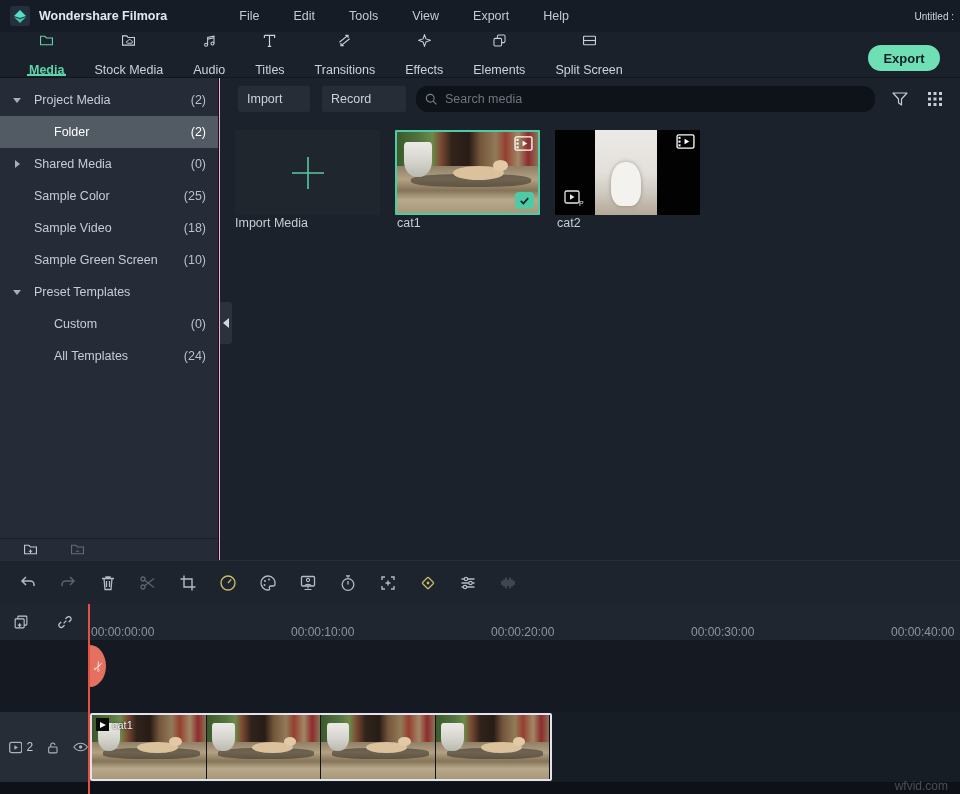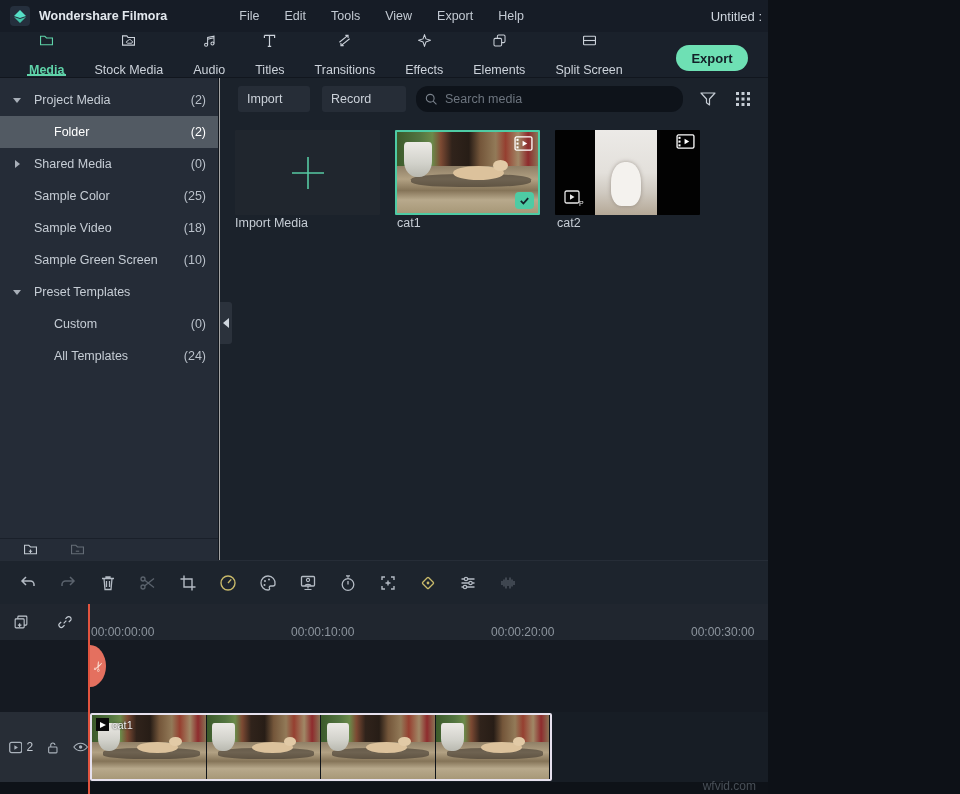--- a/index.html
+++ b/index.html
@@ -1,27 +1,27 @@
 <!DOCTYPE html>
 <html><head>
 <meta charset="utf-8">
 <style>
   * { margin:0; padding:0; box-sizing:border-box; }
   html,body { width:960px; height:794px; background:#0d1117; overflow:hidden;
               font-family:"Liberation Sans", sans-serif; }
-  .app { position:relative; width:768px; height:794px; background:#a3a3a3; overflow:hidden; }
+  .app { position:relative; width:960px; height:794px; background:#f9a8d4; overflow:hidden; }
 
   
   .menubar { position:absolute; top:0; left:0; right:0; height:32px; background:#161c26;
              display:flex; align-items:center; z-index:5; }
   .logo { width:20px; height:20px; margin-left:10px; }
   .apptitle { margin-left:9px; color:#e3e8ee; font-size:12.5px; font-weight:bold; }
-  .menus { display:flex; margin-left:72px; gap:25px; color:#c3cad3; font-size:12.5px; }
+  .menus { display:flex; margin-left:72px; gap:34px; color:#c3cad3; font-size:12.5px; }
   .menus span { cursor:default; }
-  .project-title { margin-left:auto; margin-right:6px; color:#cfd6de; font-size:13px; }
+  .project-title { margin-left:auto; margin-right:6px; color:#cfd6de; font-size:10px; }
 
   
   .tabbar { position:absolute; top:32px; left:0; right:0; height:46px; background:#1a212b;
             border-bottom:1px solid #11161e; display:flex; align-items:stretch; padding-left:14px; z-index:5; }
   .tab { display:flex; flex-direction:column; align-items:center; justify-content:center; gap:14px;
          padding:0 15px; color:#ccd2da; font-size:12.5px; position:relative; }
   .tab svg { width:19px; height:19px; }
   .tab.active { color:#5fd3a9; font-weight:bold; }
   .tab.active::after { content:""; position:absolute; bottom:1px; left:13px; right:13px; height:2px; background:#5fd3a9; }
   .export-btn { position:absolute; right:20px; top:13px; width:72px; height:26px; background:#6ee0b4;

